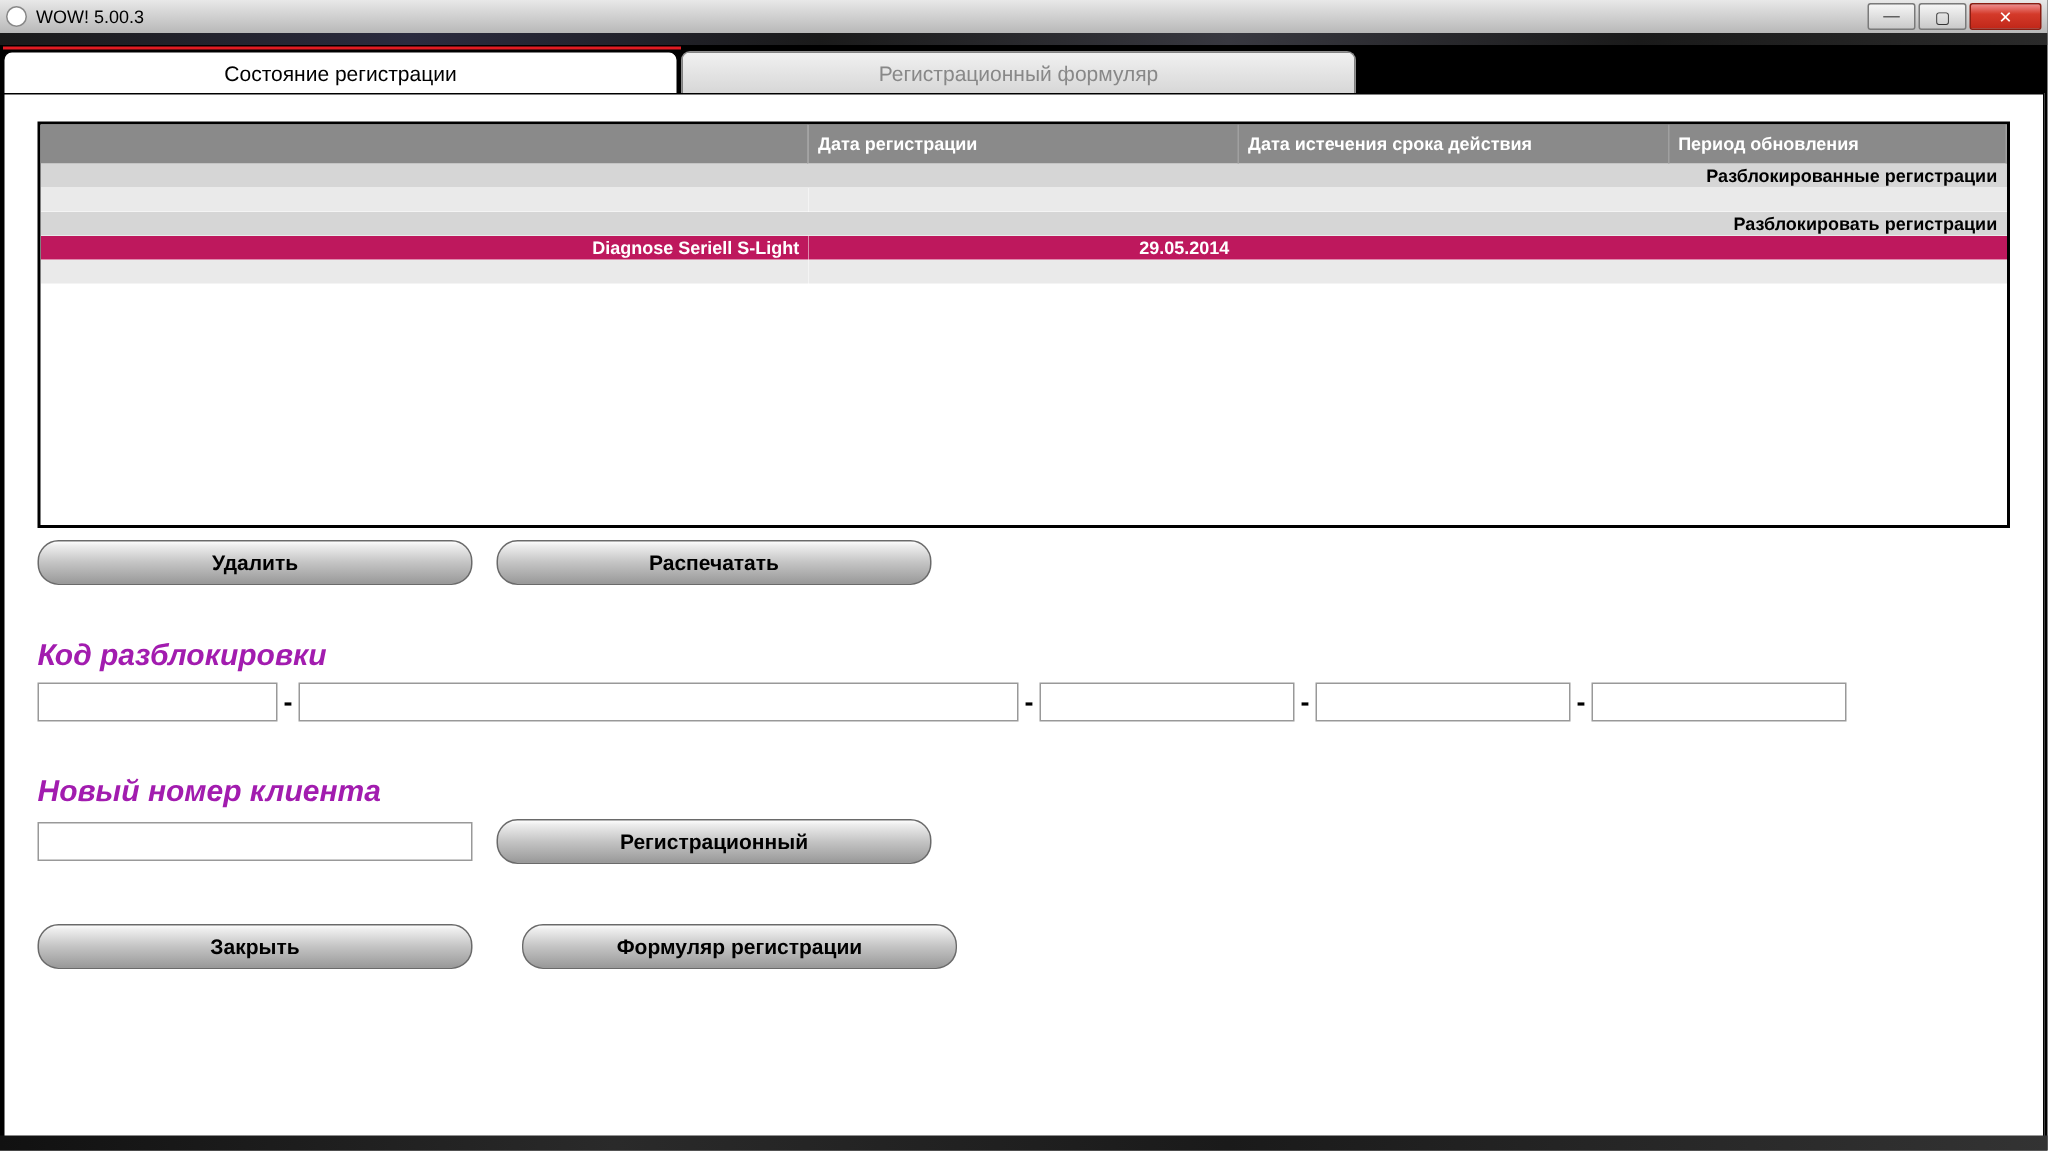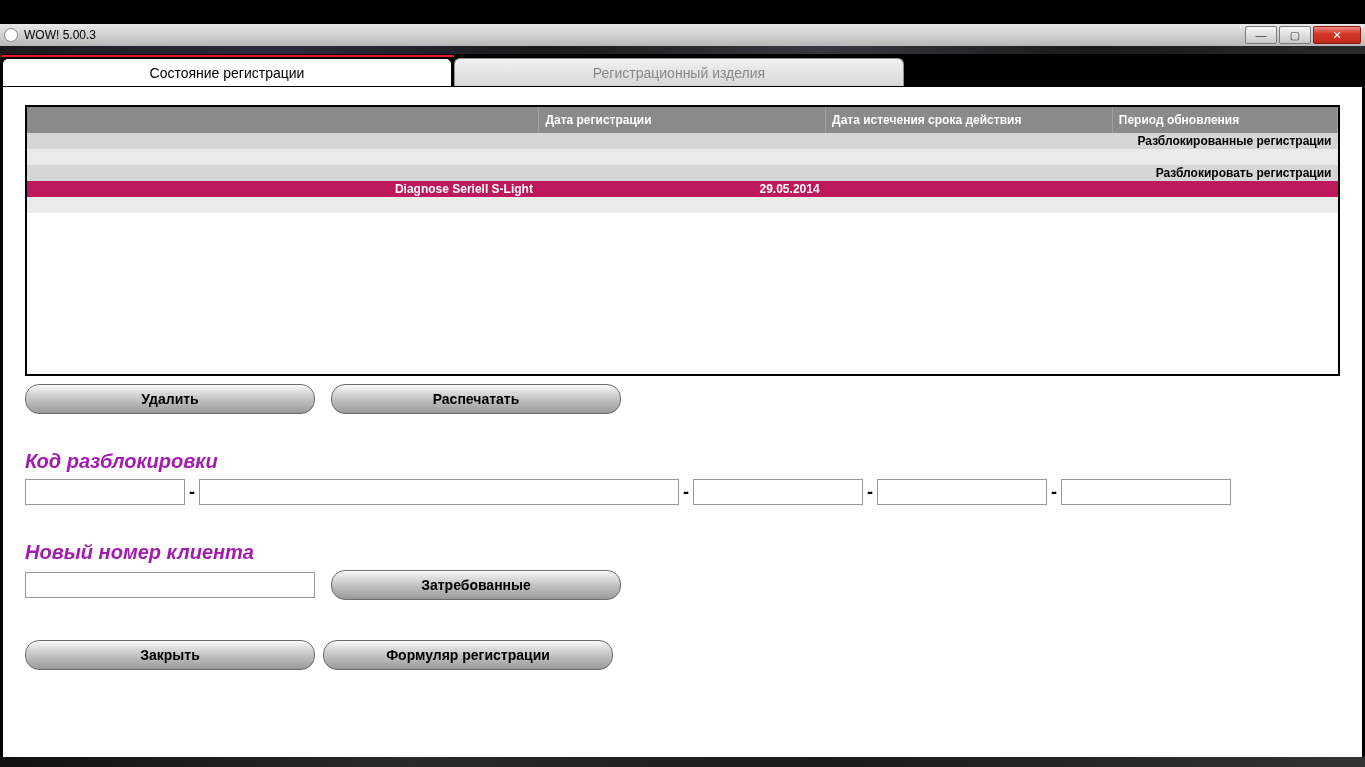--- a/index.html
+++ b/index.html
@@ -11,21 +11,20 @@
   height: 767px;
   overflow: hidden;
 }
 .titlebar {
   height: 22px;
   background: linear-gradient(to bottom, #e8e8e8 0%, #d0d0d0 50%, #b8b8b8 100%);
   display: flex;
   align-items: center;
   padding: 0 4px;
   position: relative;
-  margin-top: 24px;
 }
 .titlebar .app-icon {
   width: 14px; height: 14px;
   background: #fff;
   border: 1px solid #888;
   border-radius: 7px;
   margin-right: 6px;
 }
 .titlebar .title {
   font-size: 12px;
@@ -192,21 +191,21 @@
 .cust-row input {
   height: 26px;
   width: 290px;
   border: 1px solid #999;
   padding: 2px 4px;
   font-size: 13px;
 }
 .bottom-row {
   margin-top: 40px;
   display: flex;
-  gap: 8px;
+  gap: 33px;
 }
 .bottom-dark {
   position: absolute;
   left: 0; right: 0; bottom: 0;
   height: 10px;
   background: linear-gradient(to right, #111 0%, #2a2a2a 30%, #1a1a1a 60%, #333 100%);
 }
 </style>
 </head>
 <body>
@@ -227,21 +226,21 @@
   </div>
 </div>
 <div class="titlebar-dark"></div>
 
 <div class="red-strip"></div>
 <div class="tabs-row">
   <div class="tab active">
     <span>Состояние регистрации</span>
   </div>
   <div class="tab">
-    <span>Регистрационный изделия</span>
+    <span>Регистрационный формуляр</span>
   </div>
 </div>
 
 <div class="main-panel">
 
   <div class="grid-wrap">
     <table class="grid">
       <thead>
         <tr>
           <th></th>
@@ -293,21 +292,21 @@
     <input type="text" style="width: 170px;" value="">
     <span class="dash">-</span>
     <input type="text" style="width: 170px;" value="">
     <span class="dash">-</span>
     <input type="text" style="width: 170px;" value="">
   </div>
 
   <div class="section-label">Новый номер клиента</div>
   <div class="cust-row">
     <input type="text" value="" style="">
-    <button class="btn">Затребованные</button>
+    <button class="btn">Регистрационный</button>
   </div>
 
   <div class="bottom-row">
     <button class="btn">Закрыть</button>
     <button class="btn">Формуляр регистрации</button>
   </div>
 
 </div>
 
 <div class="bottom-dark"></div>

